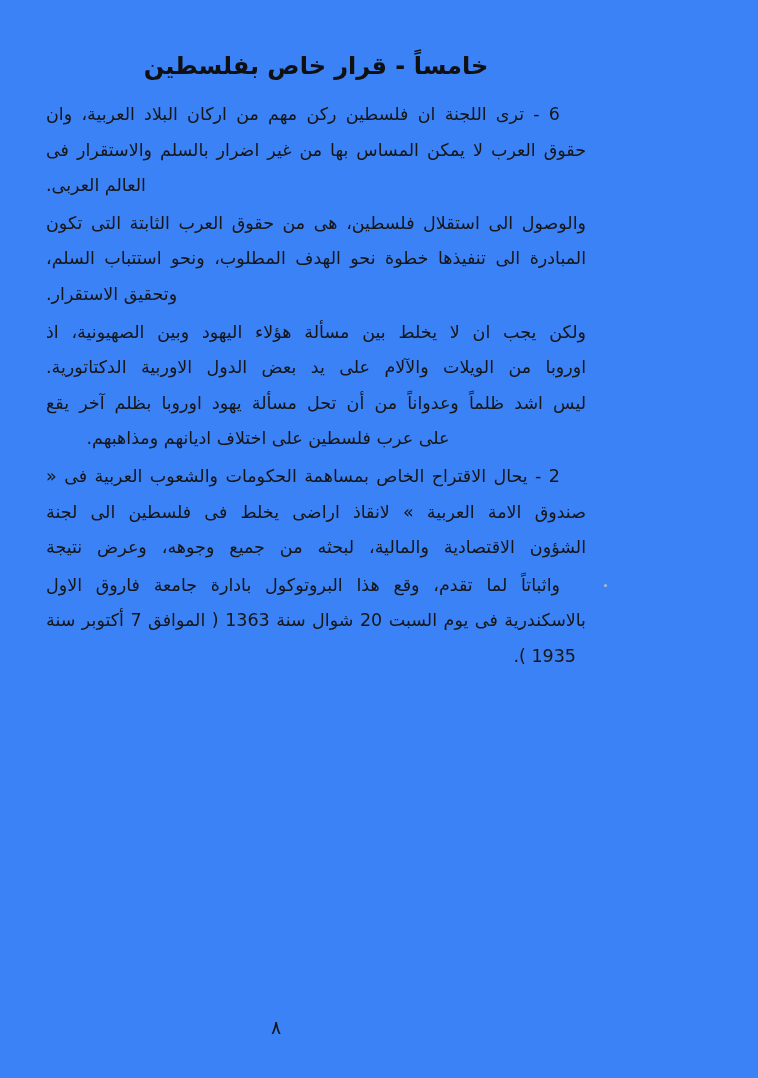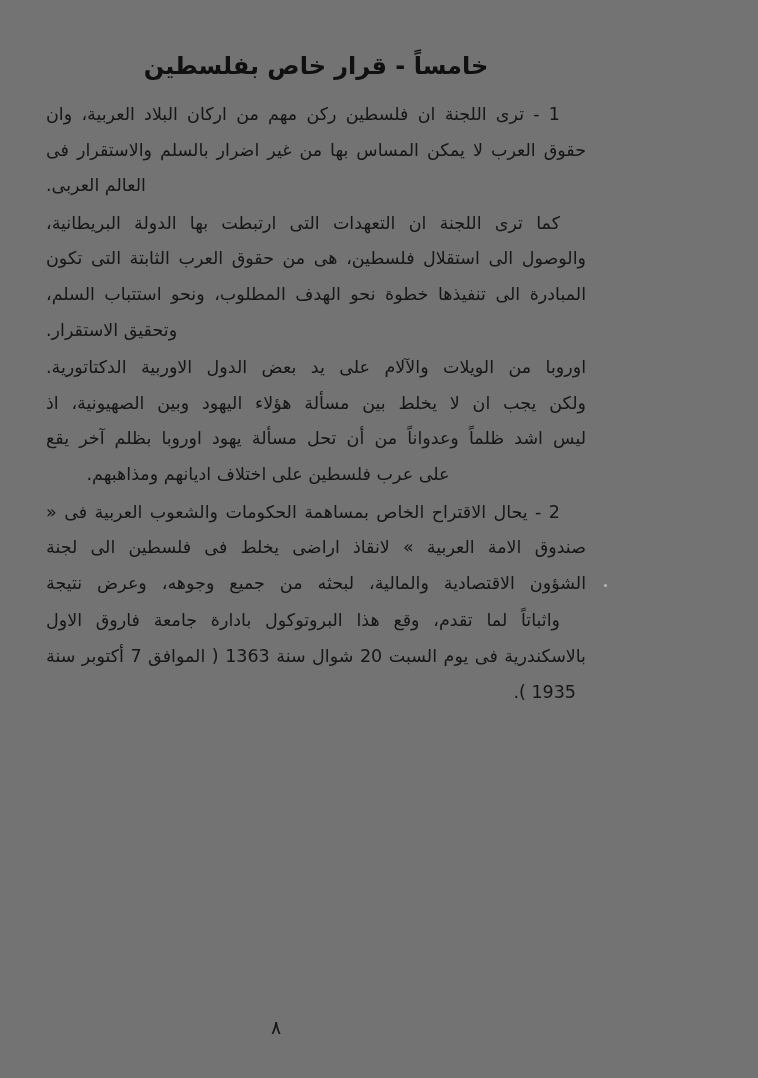--- a/index.html
+++ b/index.html
@@ -10,21 +10,21 @@
   body {
     width: 758px;
     height: 1078px;
     position: relative;
     overflow: hidden;
     font-family: "DejaVu Sans", sans-serif;
   }
   .sheet {
     position: absolute;
     inset: 0;
-    background: #737373;
+    background: #3b82f6;
   }
   .content {
     position: absolute;
     top: 0;
     left: 0;
     width: 758px;
     box-sizing: border-box;
     padding: 44px 172px 0 46px; 
     color: #151515;
   }
@@ -75,33 +75,32 @@
   }
 </style>
 </head>
 <body>
 
 <div class="sheet">
   <div class="content">
     <h1 class="doc-title">خامساً - قرار خاص بفلسطين</h1>
     <div id="body-text">
         <div class="para">
-          <div class="line first">1 - ترى اللجنة ان فلسطين ركن مهم من اركان البلاد  العربية، وان</div>
+          <div class="line first">6 - ترى اللجنة ان فلسطين ركن مهم من اركان البلاد  العربية، وان</div>
           <div class="line">حقوق العرب لا يمكن المساس بها من غير اضرار بالسلم والاستقرار فى</div>
           <div class="line last-left">العالم العربى.</div>
         </div>
         <div class="para">
-          <div class="line first">كما ترى اللجنة ان التعهدات التى ارتبطت بها الدولة البريطانية،</div>
           <div class="line">والوصول الى استقلال فلسطين، هى من حقوق العرب الثابتة التى تكون</div>
           <div class="line">المبادرة الى تنفيذها خطوة نحو الهدف المطلوب، ونحو استتباب السلم،</div>
           <div class="line last-left">وتحقيق الاستقرار.</div>
         </div>
         <div class="para">
+          <div class="line">ولكن يجب ان لا يخلط بين مسألة هؤلاء اليهود وبين الصهيونية، اذ</div>
           <div class="line">اوروبا من الويلات والآلام على يد بعض الدول الاوربية الدكتاتورية.</div>
-          <div class="line">ولكن يجب ان لا يخلط بين مسألة هؤلاء اليهود وبين الصهيونية، اذ</div>
           <div class="line">ليس اشد ظلماً وعدواناً من أن تحل مسألة يهود اوروبا بظلم آخر يقع</div>
           <div class="line last-center" style="transform: translateX(-48px);">على عرب فلسطين على اختلاف اديانهم ومذاهبهم.</div>
         </div>
         <div class="para">
           <div class="line first">2 - يحال الاقتراح الخاص بمساهمة الحكومات والشعوب العربية فى «</div>
           <div class="line">صندوق الامة العربية » لانقاذ اراضى يخلط فى فلسطين الى لجنة</div>
           <div class="line">الشؤون الاقتصادية والمالية، لبحثه من جميع وجوهه، وعرض نتيجة</div>
         </div>
         <div class="para">
           <div class="line first">واثباتاً لما تقدم، وقع هذا البروتوكول بادارة جامعة فاروق الاول</div>

